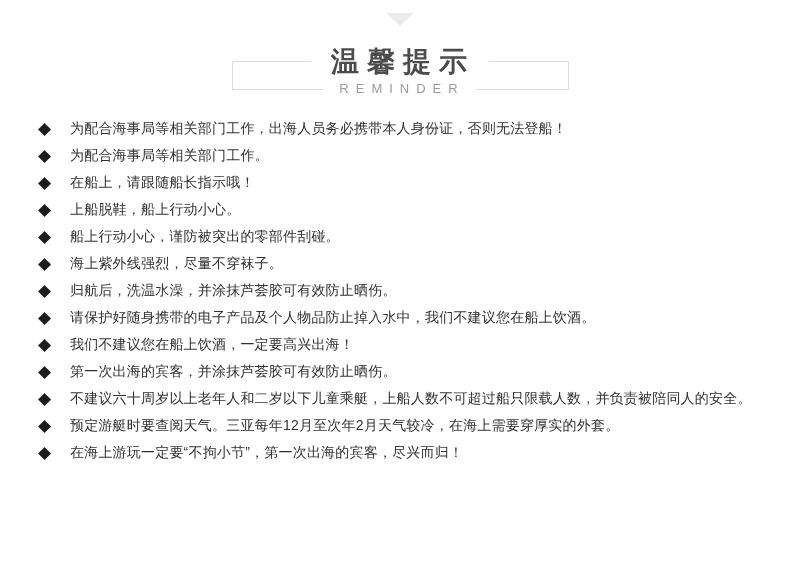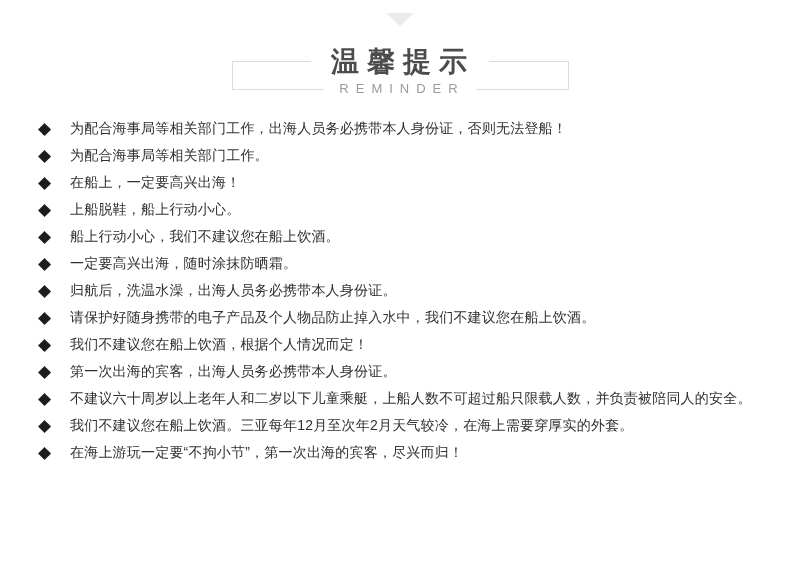--- a/index.html
+++ b/index.html
@@ -103,66 +103,66 @@
     <span class="text">为配合海事局等相关部门工作，出海人员务必携带本人身份证，否则无法登船！</span>
   </div>
 
   <div class="tip">
     <span class="bullet">◆</span>
     <span class="text">为配合海事局等相关部门工作。</span>
   </div>
 
   <div class="tip">
     <span class="bullet">◆</span>
-    <span class="text">在船上，一定要高兴出海！</span>
+    <span class="text">在船上，请跟随船长指示哦！</span>
   </div>
 
   <div class="tip">
     <span class="bullet">◆</span>
     <span class="text">上船脱鞋，船上行动小心。</span>
   </div>
 
   <div class="tip">
     <span class="bullet">◆</span>
-    <span class="text">船上行动小心，我们不建议您在船上饮酒。</span>
+    <span class="text">船上行动小心，谨防被突出的零部件刮碰。</span>
   </div>
 
   <div class="tip">
     <span class="bullet">◆</span>
-    <span class="text">一定要高兴出海，随时涂抹防晒霜。</span>
+    <span class="text">海上紫外线强烈，尽量不穿袜子。</span>
   </div>
 
   <div class="tip">
     <span class="bullet">◆</span>
-    <span class="text">归航后，洗温水澡，出海人员务必携带本人身份证。</span>
+    <span class="text">归航后，洗温水澡，并涂抹芦荟胶可有效防止晒伤。</span>
   </div>
 
   <div class="tip">
     <span class="bullet">◆</span>
     <span class="text">请保护好随身携带的电子产品及个人物品防止掉入水中，我们不建议您在船上饮酒。</span>
   </div>
 
   <div class="tip">
     <span class="bullet">◆</span>
-    <span class="text">我们不建议您在船上饮酒，根据个人情况而定！</span>
+    <span class="text">我们不建议您在船上饮酒，一定要高兴出海！</span>
   </div>
 
   <div class="tip">
     <span class="bullet">◆</span>
-    <span class="text">第一次出海的宾客，出海人员务必携带本人身份证。</span>
+    <span class="text">第一次出海的宾客，并涂抹芦荟胶可有效防止晒伤。</span>
   </div>
 
   <div class="tip">
     <span class="bullet">◆</span>
     <span class="text">不建议六十周岁以上老年人和二岁以下儿童乘艇，上船人数不可超过船只限载人数，并负责被陪同人的安全。</span>
   </div>
 
   <div class="tip">
     <span class="bullet">◆</span>
-    <span class="text">我们不建议您在船上饮酒。三亚每年12月至次年2月天气较冷，在海上需要穿厚实的外套。</span>
+    <span class="text">预定游艇时要查阅天气。三亚每年12月至次年2月天气较冷，在海上需要穿厚实的外套。</span>
   </div>
 
   <div class="tip">
     <span class="bullet">◆</span>
     <span class="text">在海上游玩一定要“不拘小节”，第一次出海的宾客，尽兴而归！</span>
   </div>
 </div>
 </div>
 
 </body></html>

